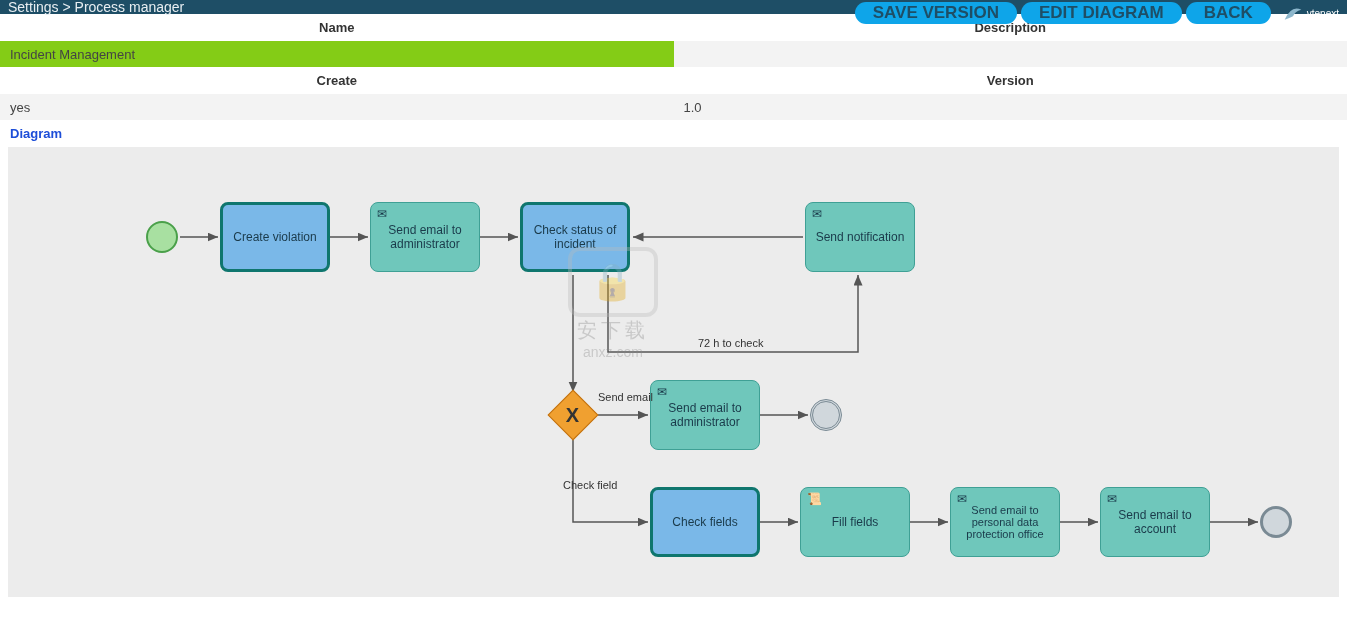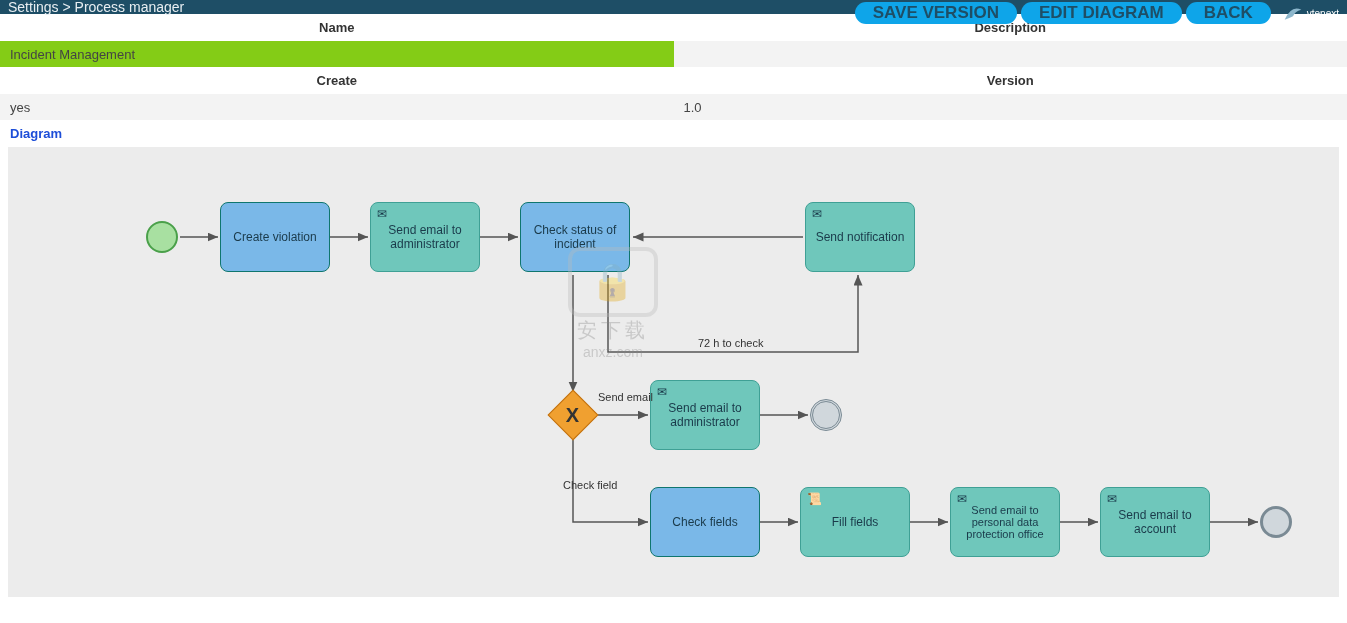--- a/index.html
+++ b/index.html
@@ -21,21 +21,21 @@
 
   .diagram-label { font-weight: bold; padding: 6px 10px; color: #1d4ed8; }
   .diagram-area { background: #ececec; margin: 0 8px 8px 8px; height: 450px; position: relative; }
 
   
   .start-event { position: absolute; width: 32px; height: 32px; border-radius: 50%; background: #a8e0a1; border: 2px solid #4aa04a; }
   .end-event { position: absolute; width: 32px; height: 32px; border-radius: 50%; background: #d0d7dc; border: 3px solid #7a8a94; }
   .inter-event { position: absolute; width: 32px; height: 32px; border-radius: 50%; background: #d0d7dc; border: 3px double #7a8a94; }
 
   .task { position: absolute; width: 110px; height: 70px; border-radius: 8px; display:flex; align-items:center; justify-content:center; text-align:center; font-size: 12px; color:#1a3a4a; padding: 4px; }
-  .task.blue { background: #7ab8e8; border: 1px solid #0f766e; }
+  .task.blue { background: #7ab8e8; border: 3px solid #0f766e; }
   .task.teal { background: #6fc7bb; border: 1px solid #3fa095; }
   .task .env-icon { position:absolute; top:4px; left:6px; }
   .task .script-icon { position:absolute; top:4px; left:6px; }
 
   .gateway { position:absolute; width:36px; height:36px; transform:rotate(45deg); background:#f0a030; border:1px solid #c07010; display:flex; align-items:center; justify-content:center; }
   .gateway span { transform:rotate(-45deg); font-weight:bold; font-size:20px; color:#333; }
 
   .edge-label { position:absolute; font-size:11px; color:#333; background: transparent; }
 
   

